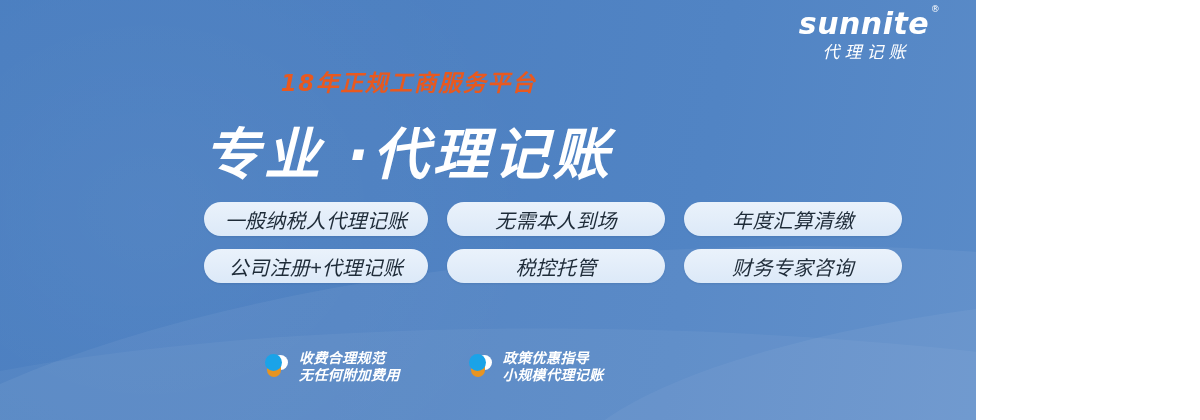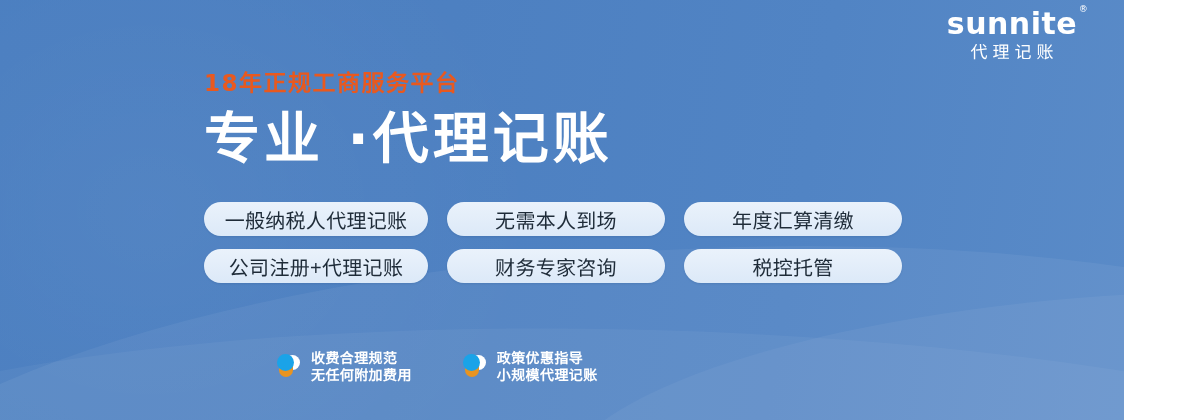--- a/index.html
+++ b/index.html
@@ -5,25 +5,26 @@
 <style>
   html, body {
     margin: 0;
     padding: 0;
     background: #ffffff;
   }
   * { box-sizing: border-box; }
 
   .banner {
     position: relative;
-    width: 1124px;
+    width: 976px;
     height: 420px;
     overflow: hidden;
     background: linear-gradient(100deg, #4a7ec0 0%, #4d80c1 38%, #5184c4 70%, #5a8bc8 100%);
     font-family: "Liberation Sans", "DejaVu Sans", sans-serif;
+    font-style: italic;
     -webkit-font-smoothing: antialiased;
   }
 
   
   .swoosh-a {
     position: absolute;
     left: -180px;
     top: 250px;
     width: 1700px;
     height: 520px;
@@ -109,23 +110,24 @@
     top: 72px;
   }
   .eyebrow {
     color: #e8591f;
     font-size: 23px;
     font-weight: 700;
     letter-spacing: 1.5px;
     line-height: 1;
     white-space: nowrap;
     font-family: "DejaVu Sans", "Liberation Sans", sans-serif;
+    text-align: center;
   }
   .headline {
-    margin-top: 14px;
+    margin-top: 30px;
     color: #ffffff;
     font-size: 56px;
     font-weight: 700;
     letter-spacing: 4px;
     line-height: 1.06;
     white-space: nowrap;
     font-family: "DejaVu Sans", "Liberation Sans", sans-serif;
   }
 
   
@@ -153,25 +155,25 @@
     white-space: nowrap;
     box-shadow: 0 1px 2px rgba(20,50,90,0.12);
     cursor: pointer;
   }
   .pill:nth-child(3n+2) { width: 218px; }
   .pill:nth-child(3n)   { width: 218px; text-align: center; }
 
   
   .features {
     position: absolute;
-    left: 276px;
+    left: 264px;
     top: 350px;
     display: flex;
     align-items: center;
-    gap: 50px;
+    gap: 68px;
   }
   .feature {
     display: flex;
     align-items: center;
     gap: 9px;
   }
   .feature-icon {
     position: relative;
     width: 26px;
     height: 30px;
@@ -233,22 +235,22 @@
   <div class="headline-block">
     <div class="eyebrow">18年正规工商服务平台</div>
     <div class="headline">专业 ·代理记账</div>
   </div>
 
   <div class="pill-grid">
     <div class="pill">一般纳税人代理记账</div>
     <div class="pill">无需本人到场</div>
     <div class="pill">年度汇算清缴</div>
     <div class="pill">公司注册+代理记账</div>
+    <div class="pill">税控托管</div>
     <div class="pill">财务专家咨询</div>
-    <div class="pill">税控托管</div>
   </div>
 
   <div class="features">
 
     <div class="feature">
       <div class="feature-icon">
         <div class="moon"></div>
         <div class="drop"></div>
         <div class="dot"></div>
       </div>

